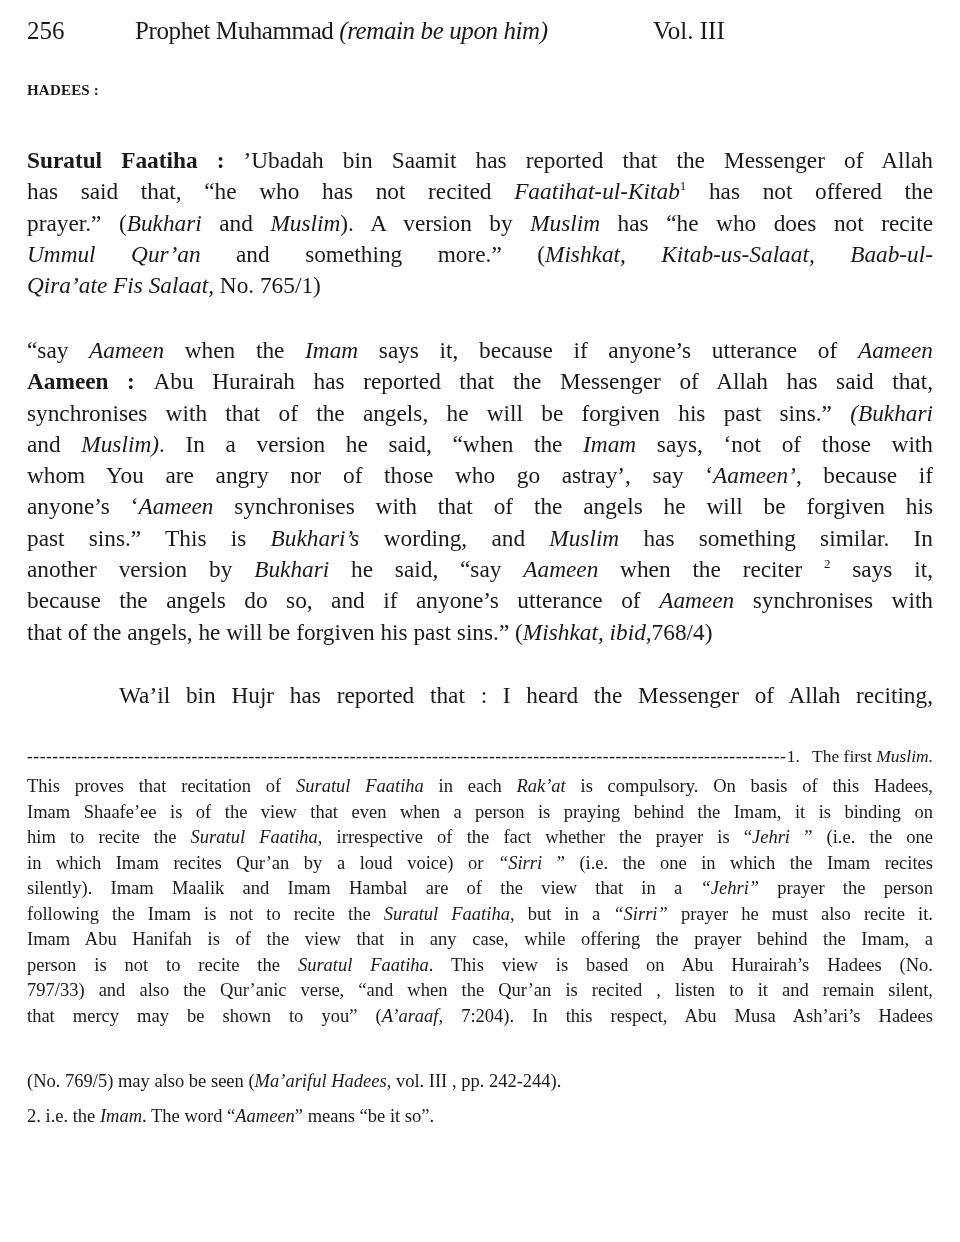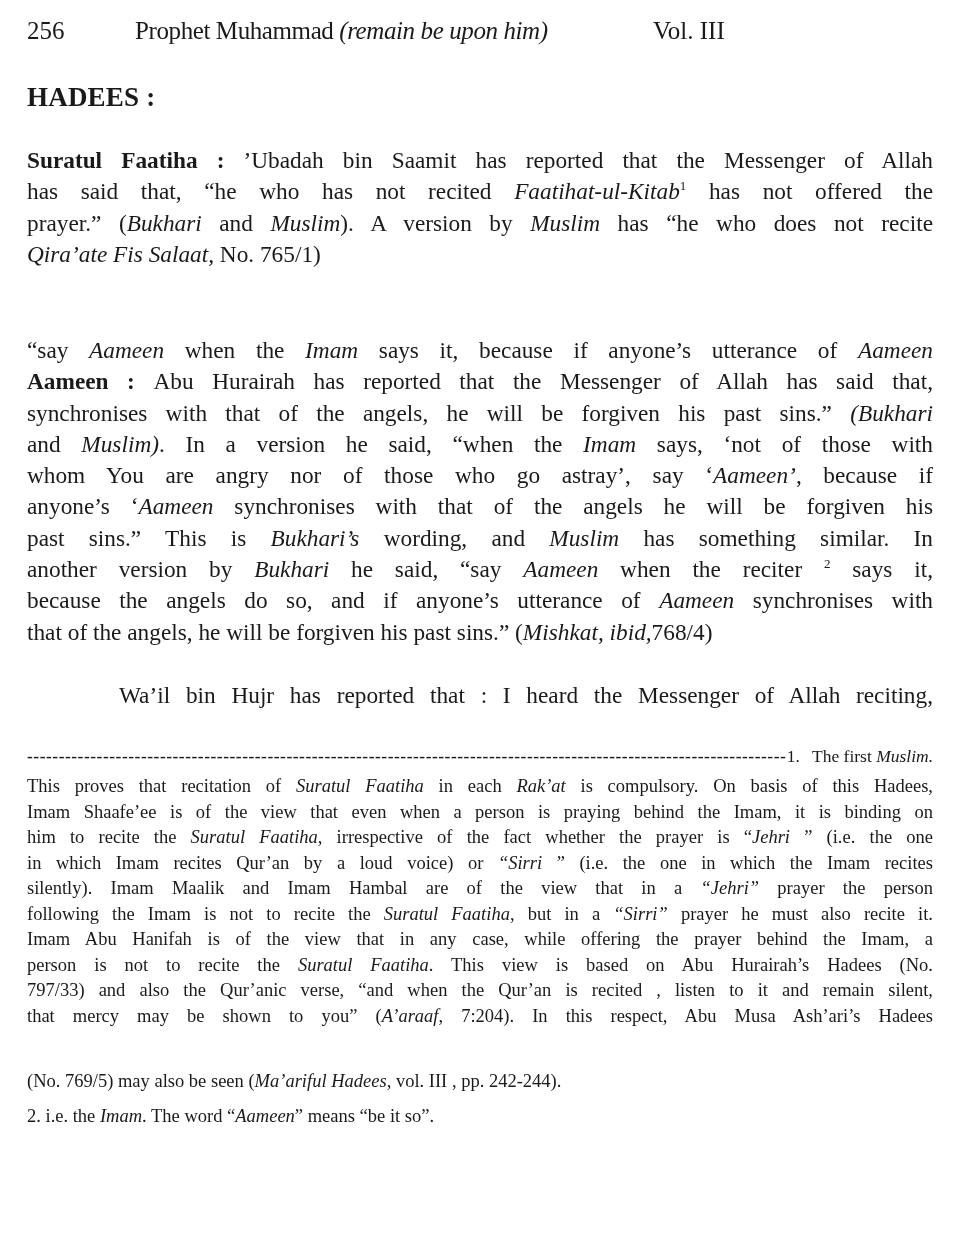--- a/index.html
+++ b/index.html
@@ -2,21 +2,21 @@
 <html><head>
 <meta charset="utf-8">
 <style>
   html, body { margin: 0; padding: 0; background: #ffffff; }
   body { width: 960px; height: 1242px; position: relative; overflow: hidden; color: #1a1a1a; font-family: "Liberation Serif", serif; }
   .header { position: absolute; top: 17px; left: 27px; right: 27px; height: 34px; font-size: 25px; white-space: nowrap; }
   .header span { position: absolute; top: 0; }
   .hdr-page { left: 0; }
   .hdr-title { left: 108px; letter-spacing: -0.4px; }
   .hdr-vol { left: 626px; }
-  .section-title { position: absolute; top: 82px; left: 27px; font-size: 27px; font-weight: bold; letter-spacing: 0.2px; }
+  .section-title { position: absolute; top: 82px; left: 27px; font-size: 15px; font-weight: bold; letter-spacing: 0.2px; }
   .para { position: absolute; left: 27px; width: 906px; font-size: 23.3px; line-height: 31.3px; text-align: justify; }
   .para .line { display: block; text-align: justify; text-align-last: justify; height: 31.3px; white-space: nowrap; }
   .para .line.last { text-align-last: left; }
   .lead { font-weight: bold; }
   i { font-style: italic; }
   sup { font-size: 13px; vertical-align: 9px; line-height: 0; }
   .p1 { top: 145px; }
   .p2 { top: 335px; }
   .p3 { top: 680px; }
   .p3 .indent { padding-left: 92px; }
@@ -37,20 +37,21 @@
   <span class="hdr-title"><span style="position:static">Prophet Muhammad</span> <i style="position:static">(remain be upon him)</i></span>
   <span class="hdr-vol">Vol. III</span>
 </div>
 
 <div class="section-title">HADEES :</div>
 
 <div class="para p1">
     <span class="line"><span class="lead">Suratul Faatiha : </span>’Ubadah bin Saamit has reported that the Messenger of Allah</span>
     <span class="line">has said that, “he who has not recited <i>Faatihat-ul-Kitab</i><sup>1</sup> has not offered the</span>
     <span class="line">prayer.” (<i>Bukhari</i> and <i>Muslim</i>). A version by <i>Muslim</i> has “he who does not recite</span>
+    <span class="line"><i>Ummul Qur’an</i> and something more.” (<i>Mishkat, Kitab-us-Salaat, Baab-ul-</i></span>
     <span class="line last"><i>Qira’ate Fis Salaat,</i> No. 765/1)</span>
   </div>
 <div class="para p2">
     <span class="line">“say <i>Aameen</i> when the <i>Imam</i> says it, because if anyone’s utterance of <i>Aameen</i></span>
     <span class="line"><span class="lead">Aameen : </span>Abu Hurairah has reported that the Messenger of Allah has said that,</span>
     <span class="line">synchronises with that of the angels, he will be forgiven his past sins.” <i>(Bukhari</i></span>
     <span class="line">and <i>Muslim)</i>. In a version he said, “when the <i>Imam</i> says, ‘not of those with</span>
     <span class="line">whom You are angry nor of those who go astray’, say ‘<i>Aameen’</i>, because if</span>
     <span class="line">anyone’s ‘<i>Aameen</i> synchronises with that of the angels he will be forgiven his</span>
     <span class="line">past sins.” This is <i>Bukhari’s</i> wording, and <i>Muslim</i> has something similar. In</span>

